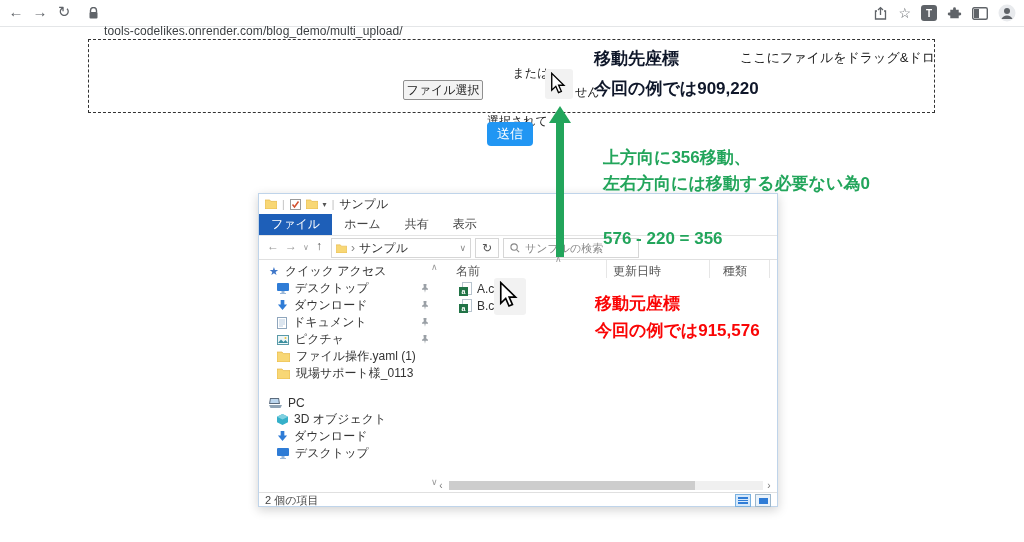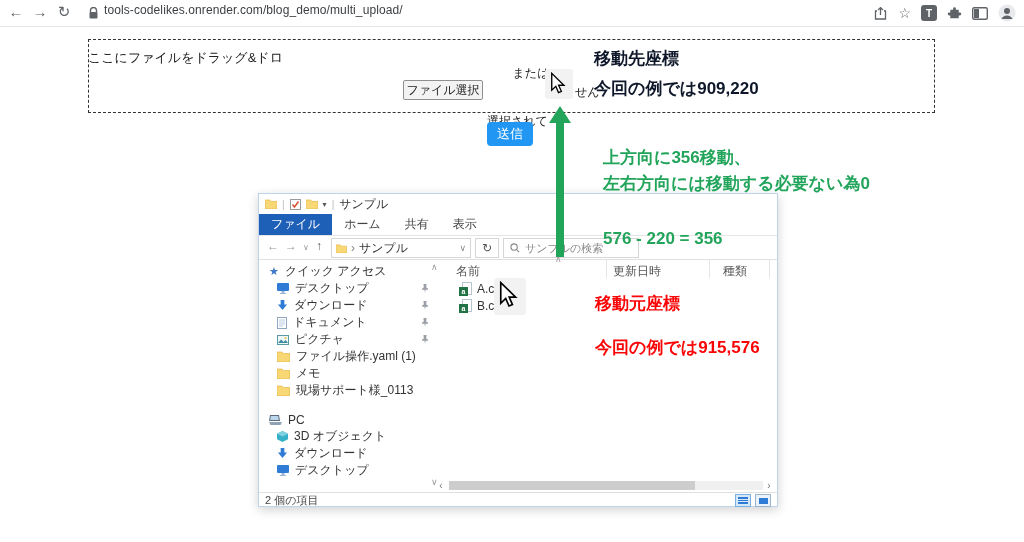--- a/index.html
+++ b/index.html
@@ -5,28 +5,28 @@
   * { margin:0; padding:0; box-sizing:border-box; }
   html,body { width:1024px; height:542px; background:#fff; overflow:hidden; }
   body { font-family:"Liberation Sans","DejaVu Sans",sans-serif; }
   #stage { position:relative; width:1024px; height:542px; background:#fff; }
   .abs { position:absolute; }
 
   
   .chrome { position:absolute; left:0; top:0; width:1024px; height:27px; background:#fff; border-bottom:1px solid #e4e6e8; }
   .chrome .navglyph { position:absolute; top:3px; font-size:15px; color:#5f6368; width:20px; text-align:center; cursor:default; }
   .urllock { position:absolute; left:88px; top:7px; }
-  .urltext { position:absolute; left:104px; top:3px; font-size:12px; color:#3c4043; letter-spacing:.1px; }
+  .urltext { position:absolute; left:104px; top:24px; font-size:12px; color:#3c4043; letter-spacing:.1px; }
   .chrome-right { position:absolute; top:4px; right:8px; display:flex; gap:10px; align-items:center; }
   .ext-badge { width:16px; height:16px; background:#5f6368; border-radius:3px; color:#fff; font-size:10px; font-weight:bold; display:flex; align-items:center; justify-content:center; }
   .star-glyph { font-size:14px; color:#5f6368; }
 
   
   .dropzone { position:absolute; left:88px; top:39px; width:847px; height:74px; border:1.5px dashed #333; background:#fff; }
-  .drag-line { position:absolute; left:88px; top:49px; width:847px; text-align:left; font-size:13px; color:#222; }
+  .drag-line { position:absolute; left:88px; top:49px; width:847px; text-align:right; font-size:13px; color:#222; }
   .or-line { position:absolute; left:88px; top:65px; width:847px; text-align:center; font-size:12px; color:#222;padding-left:39px; }
   .file-btn { position:absolute; left:403px; top:80px; width:80px; height:20px; background:#f3f3f3; border:1px solid #8f8f8f; border-radius:2px; font-size:12px; color:#222; display:flex; align-items:center; justify-content:center; }
   .status-l { position:absolute; left:487px; top:84px; font-size:12px; color:#222;margin-top:29px; }
   .status-r { position:absolute; left:575px; top:84px; font-size:12px; color:#222; }
   .submit-btn { position:absolute; left:487px; top:122px; width:46px; height:24px; background:#2196f3; border:none; border-radius:4px; color:#fff; font-size:13px; display:flex; align-items:center; justify-content:center; z-index:3; }
 
   
   .ann { position:absolute; font-weight:bold; font-size:17px; white-space:nowrap; z-index:6; }
   .ann-blue { color:#0f172a; }
   .ann-green { color:#22a55b; }
@@ -134,21 +134,21 @@
   <div class="submit-btn">送信</div>
 
   <div class="ann ann-blue" style="left:594px; top:47px;">移動先座標</div>
   <div class="ann ann-blue" style="left:594px; top:77px;">今回の例では909,220</div>
 
   <div class="ann ann-green" style="left:603px; top:146px;">上方向に356移動、</div>
   <div class="ann ann-green" style="left:603px; top:172px;">左右方向には移動する必要ない為0</div>
   <div class="ann ann-green" style="left:603px; top:229px;">576 - 220 = 356</div>
 
   <div class="ann ann-red" style="left:595px; top:292px;">移動元座標</div>
-  <div class="ann ann-red" style="left:595px; top:336px;">今回の例では915,576</div>
+  <div class="ann ann-red" style="left:595px; top:319px;">今回の例では915,576</div>
 
   <div class="arrow-head"></div>
   <div class="arrow-shaft"></div>
 
   <div class="explorer">
 
     <div class="qat">
       <span>
         <svg width="12" height="10" viewBox="0 0 13 11">
             <path d="M0 1h5l1.4 1.6H13V11H0z" fill="#f8d775" stroke="#e0ac35" stroke-width=".6"></path>
@@ -253,26 +253,20 @@
             <svg width="8" height="9" viewBox="0 0 8 9">
               <path d="M2.5 0h3v1l-.4 2.3L7 4.8v1H4.6L4 8.8 3.4 5.8H1v-1l1.9-1.5L2.5 1z" fill="#9aa0a6"></path>
             </svg>
           </span>
       </div>
       <div class="trow">
         <svg width="13" height="11" viewBox="0 0 13 11">
             <path d="M0 1h5l1.4 1.6H13V11H0z" fill="#f8d775" stroke="#e0ac35" stroke-width=".6"></path>
           </svg>
         <span>ファイル操作.yaml (1)</span>
-      </div>
-      <div class="trow">
-        <svg width="13" height="11" viewBox="0 0 13 11">
-            <path d="M0 1h5l1.4 1.6H13V11H0z" fill="#f8d775" stroke="#e0ac35" stroke-width=".6"></path>
-          </svg>
-        <span>メモ</span>
       </div>
       <div class="trow">
         <svg width="13" height="11" viewBox="0 0 13 11">
             <path d="M0 1h5l1.4 1.6H13V11H0z" fill="#f8d775" stroke="#e0ac35" stroke-width=".6"></path>
           </svg>
         <span>現場サポート様_0113</span>
       </div>
       <div class="tree-gap"></div>
       <div class="trow root">
         <svg width="13" height="10" viewBox="0 0 13 10">

